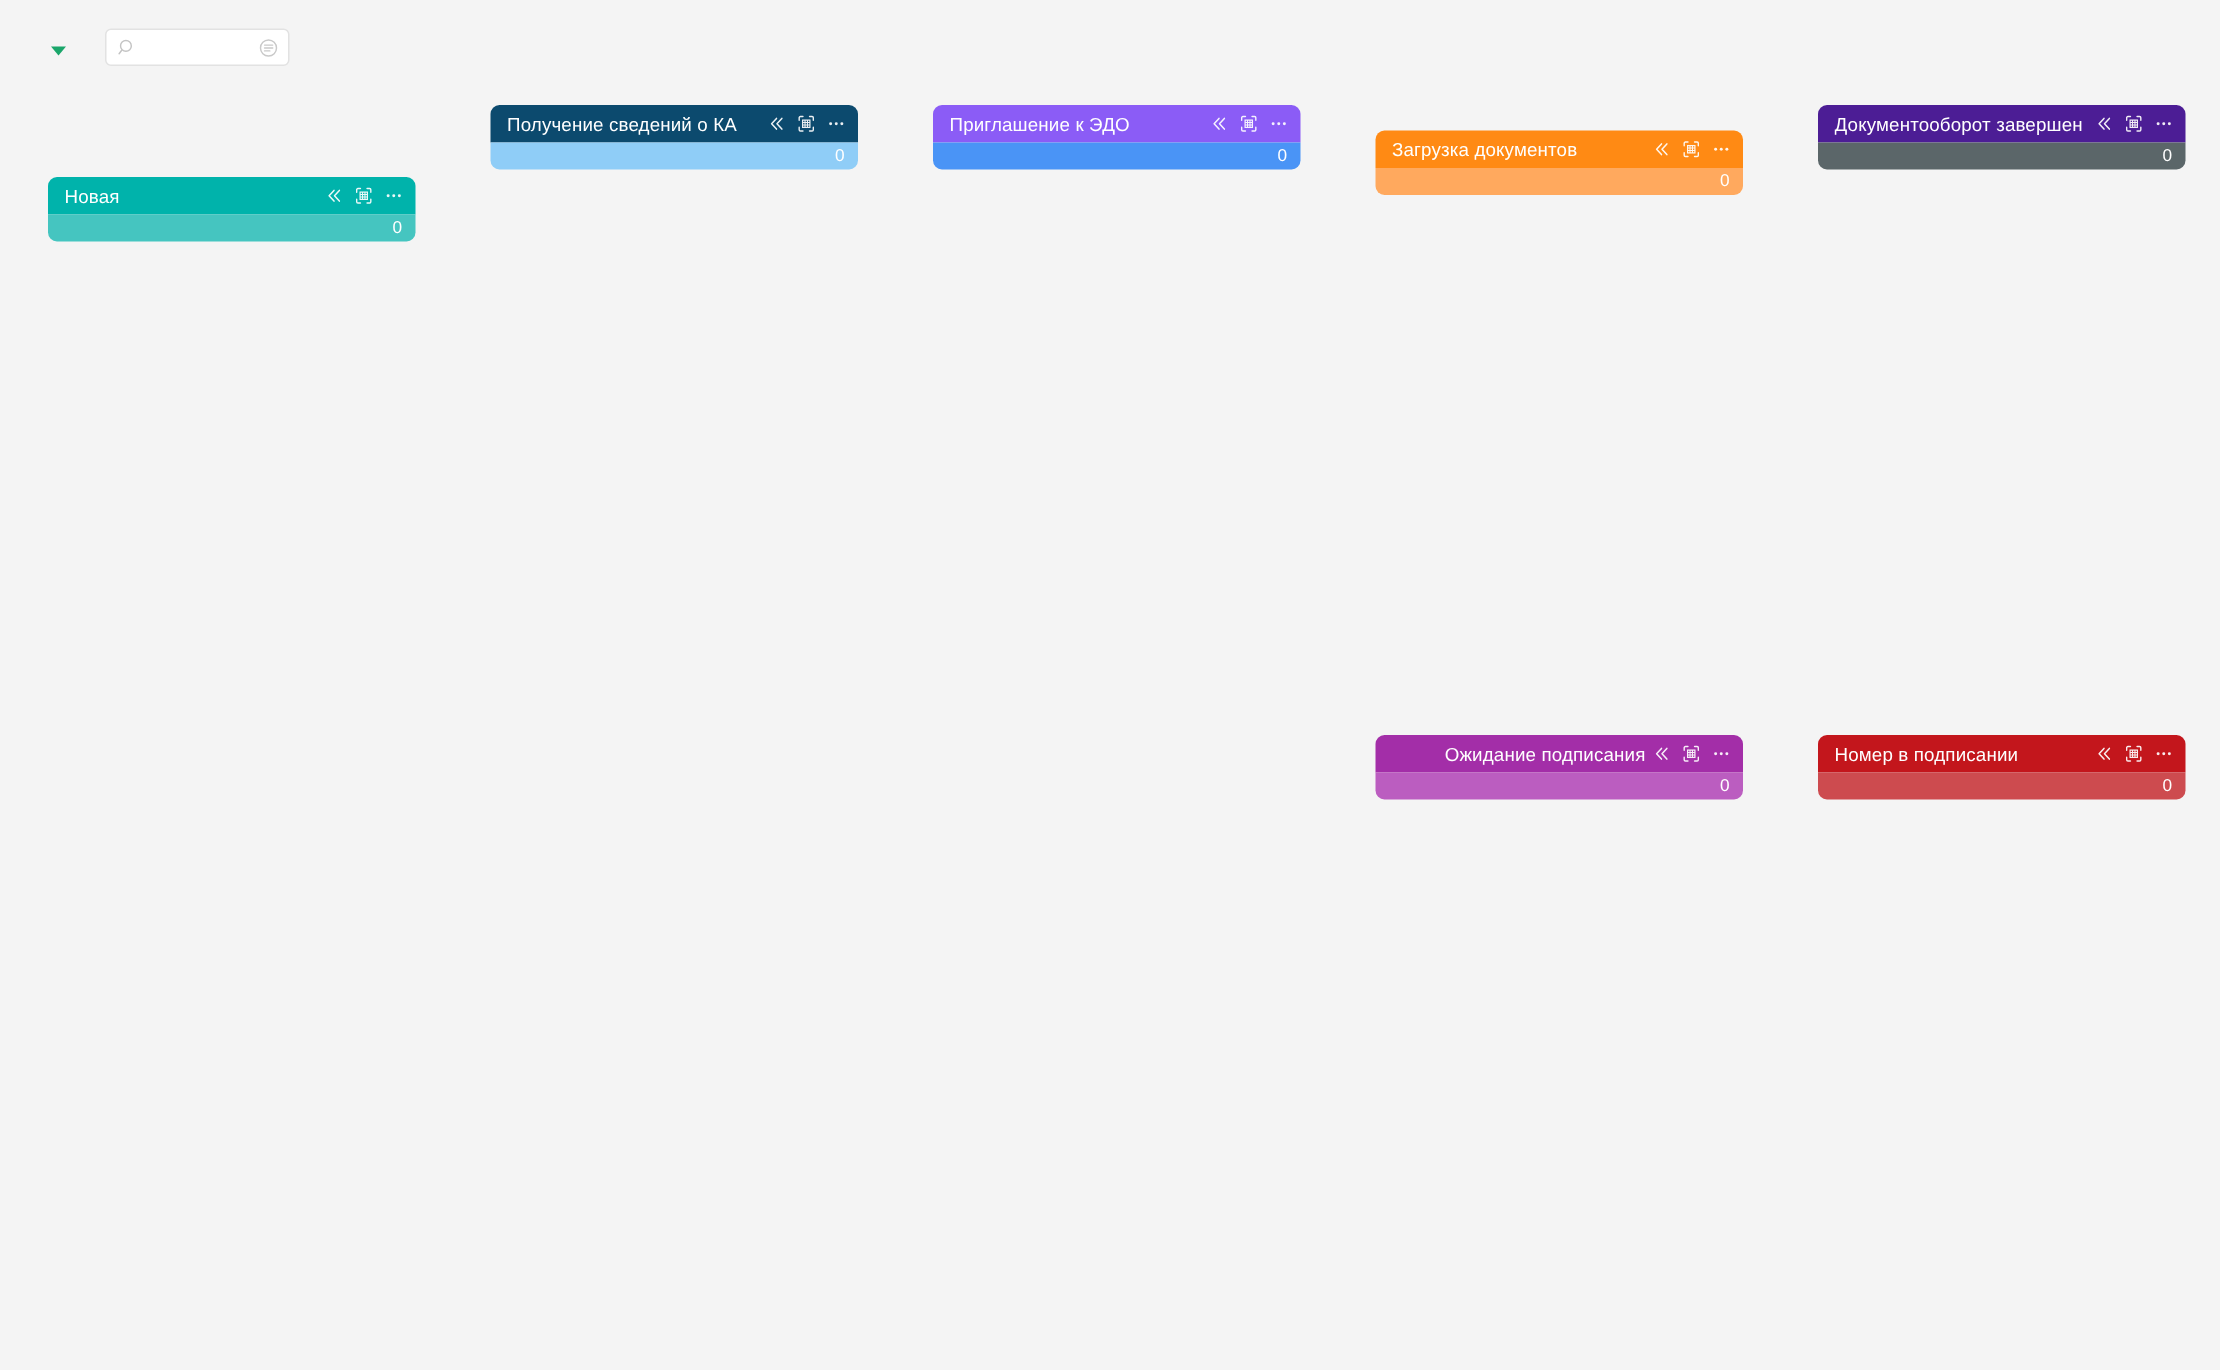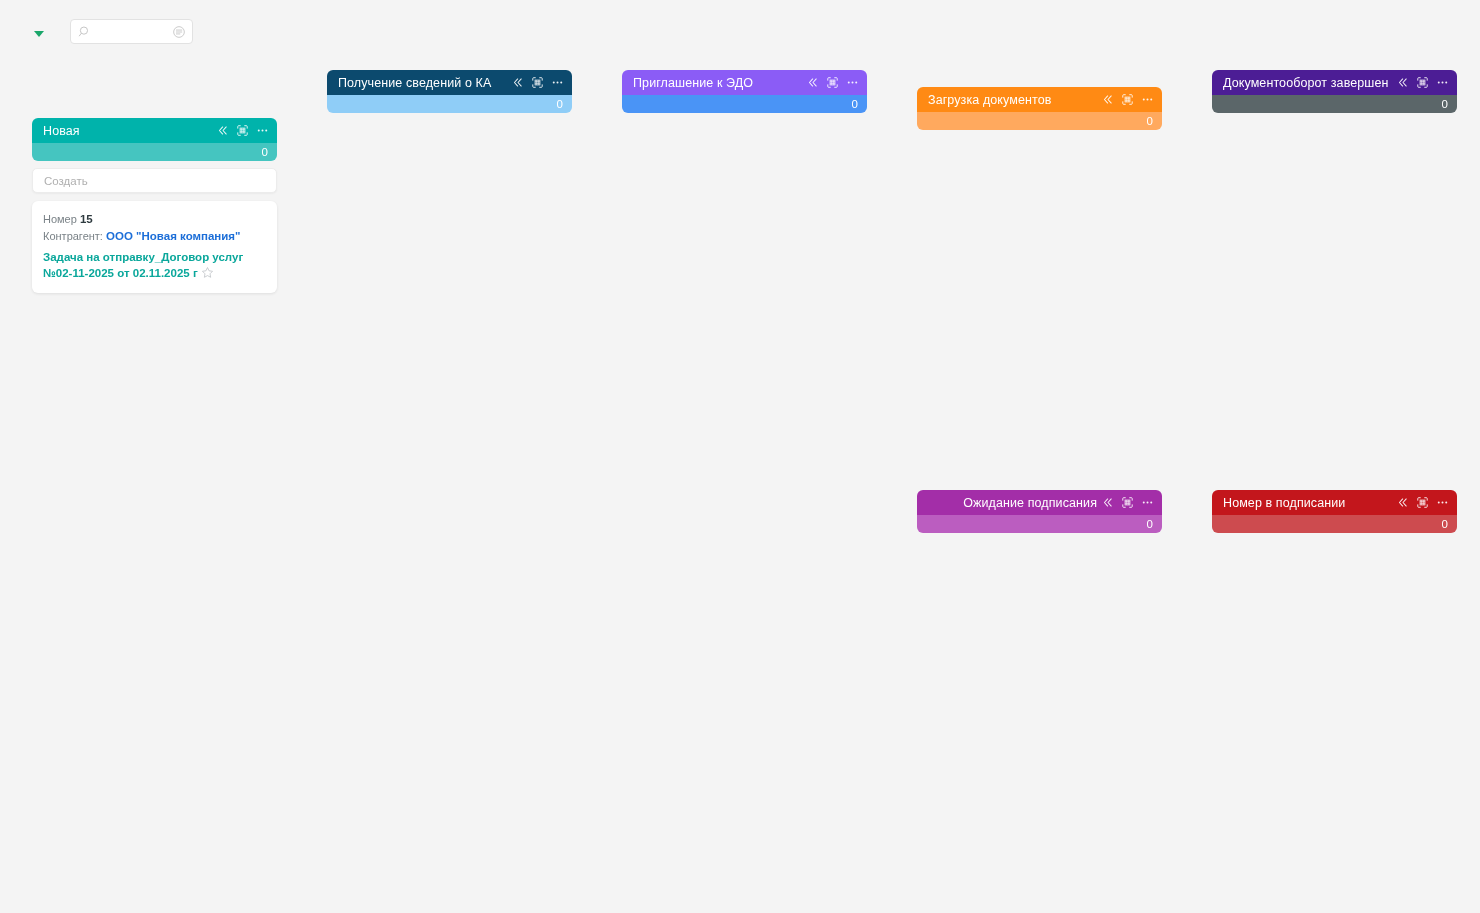--- a/index.html
+++ b/index.html
@@ -248,30 +248,20 @@
           <svg class="hi" viewBox="0 0 16 16">
             <circle cx="3.4" cy="8" r="1.22" fill="#ffffff"></circle>
             <circle cx="8" cy="8" r="1.22" fill="#ffffff"></circle>
             <circle cx="12.6" cy="8" r="1.22" fill="#ffffff"></circle>
           </svg>
         </div>
       </div>
       <div class="col-count" style="background: rgb(69, 197, 192);">
         <span>0</span>
       </div>
-      <div class="col-body">
-        <input class="create-input" type="text" placeholder="Создать" style="">
-        <div class="card">
-          <div class="card-row"><span>Номер</span> <b>15</b></div>
-          <div class="card-row"><span>Контрагент:</span> <span class="card-party">ООО "Новая компания"</span></div>
-          <div class="card-title"><span>Задача на отправку_Договор услуг №02-11-2025 от 02.11.2025 г</span><svg class="ico-star" viewBox="0 0 16 16">
-              <polygon points="8,1.9 9.9,5.9 14.2,6.5 11.1,9.6 11.9,13.9 8,11.8 4.1,13.9 4.9,9.6 1.8,6.5 6.1,5.9" fill="none" stroke="#c3c7ca" stroke-width="1.05" stroke-linejoin="round"></polygon>
-            </svg></div>
-        </div>
-      </div>
     </div>
     <div class="column" style="left: 327px; top: 8px;">
       <div class="col-head" style="background: #0c4a6e;">
         <div class="col-title">Получение сведений о КА</div>
         <div class="head-actions">
           <svg class="hi" viewBox="0 0 16 16">
             <polyline points="8.2,3.6 4.2,8 8.2,12.4" fill="none" stroke="#ffffff" stroke-width="1.25" stroke-linecap="round" stroke-linejoin="round"></polyline>
             <polyline points="12.6,3.6 8.6,8 12.6,12.4" fill="none" stroke="#ffffff" stroke-width="1.25" stroke-linecap="round" stroke-linejoin="round"></polyline>
           </svg>
           <svg class="hi" viewBox="0 0 16 16">

